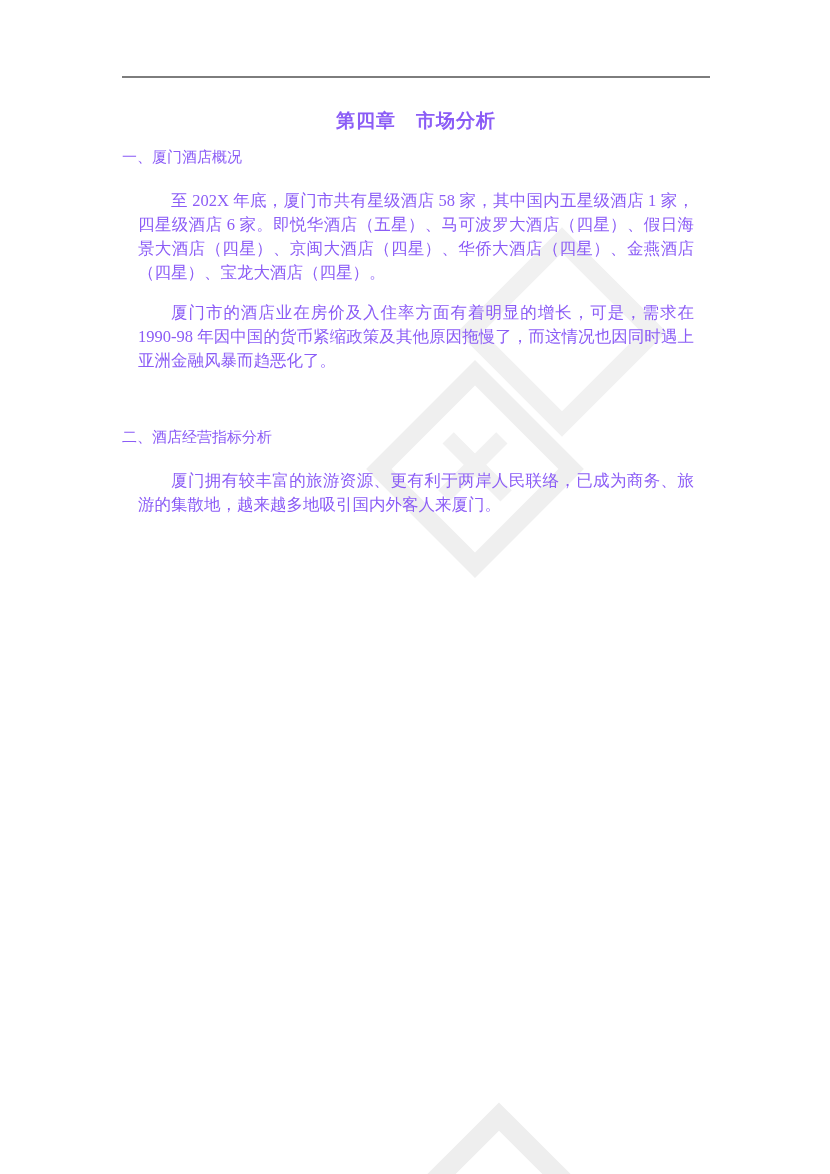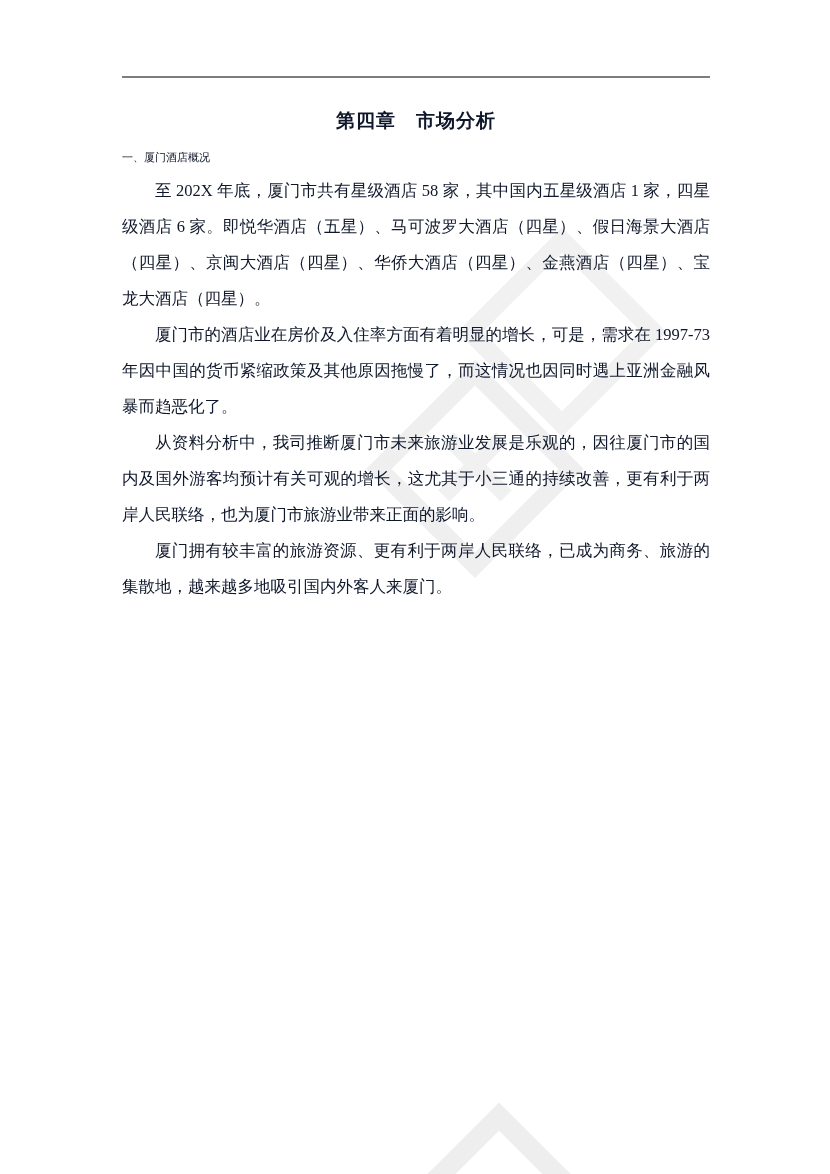--- a/index.html
+++ b/index.html
@@ -2,50 +2,50 @@
 <html><head>
 <meta charset="utf-8">
 <style>
   html,body{margin:0;padding:0;background:#ffffff;}
   .page{
     position:relative;
     width:830px;height:1174px;
     background:#ffffff;
     overflow:hidden;
     font-family:"Liberation Serif","DejaVu Serif",serif;
-    color:#0f172a;
+    color:#8b5cf6;
   }
   .header-rule{
     position:absolute;
     left:122px;top:76px;width:588px;height:0;
     border-bottom:2px solid #7d7d7d;
   }
   .content{
     position:absolute;
     left:122px;top:101px;width:588px;
   }
   .doc-title{
     text-align:center;
     font-weight:bold;
     font-size:19px;
     line-height:40px;
     letter-spacing:1px;
     white-space:pre;
   }
   .sec-heading{
-    font-size:11px;
+    font-size:15px;
     line-height:32px;
   }
   .sec-heading.sec2{
     margin-top:48px;
   }
   .para{
-    margin:0;
+    margin:16px;
     font-size:16.5px;
-    line-height:36px;
+    line-height:24px;
     text-align:justify;
     text-justify:inter-ideograph;
     text-indent:2em;
   }
   
   .wm-diamond{
     position:absolute;
     transform:rotate(45deg);
     border:18px solid #efefef;
   }
@@ -75,20 +75,20 @@
   </div>
 
   <div class="header-rule"></div>
 
   <div class="content">
     <div class="doc-title">第四章　市场分析</div>
 
     <div class="sec-heading">一、厦门酒店概况</div>
 
     <p class="para">至 202X 年底，厦门市共有星级酒店 58 家，其中国内五星级酒店 1 家，四星级酒店 6 家。即悦华酒店（五星）、马可波罗大酒店（四星）、假日海景大酒店（四星）、京闽大酒店（四星）、华侨大酒店（四星）、金燕酒店（四星）、宝龙大酒店（四星）。</p>
-    <p class="para">厦门市的酒店业在房价及入住率方面有着明显的增长，可是，需求在 1997-73 年因中国的货币紧缩政策及其他原因拖慢了，而这情况也因同时遇上亚洲金融风暴而趋恶化了。</p>
-    <p class="para">从资料分析中，我司推断厦门市未来旅游业发展是乐观的，因往厦门市的国内及国外游客均预计有关可观的增长，这尤其于小三通的持续改善，更有利于两岸人民联络，也为厦门市旅游业带来正面的影响。</p>
+    <p class="para">厦门市的酒店业在房价及入住率方面有着明显的增长，可是，需求在 1990-98 年因中国的货币紧缩政策及其他原因拖慢了，而这情况也因同时遇上亚洲金融风暴而趋恶化了。</p>
 
+    <div class="sec-heading sec2">二、酒店经营指标分析</div>
 
     <p class="para">厦门拥有较丰富的旅游资源、更有利于两岸人民联络，已成为商务、旅游的集散地，越来越多地吸引国内外客人来厦门。</p>
   </div>
 
 </div>
 
 </body></html>

